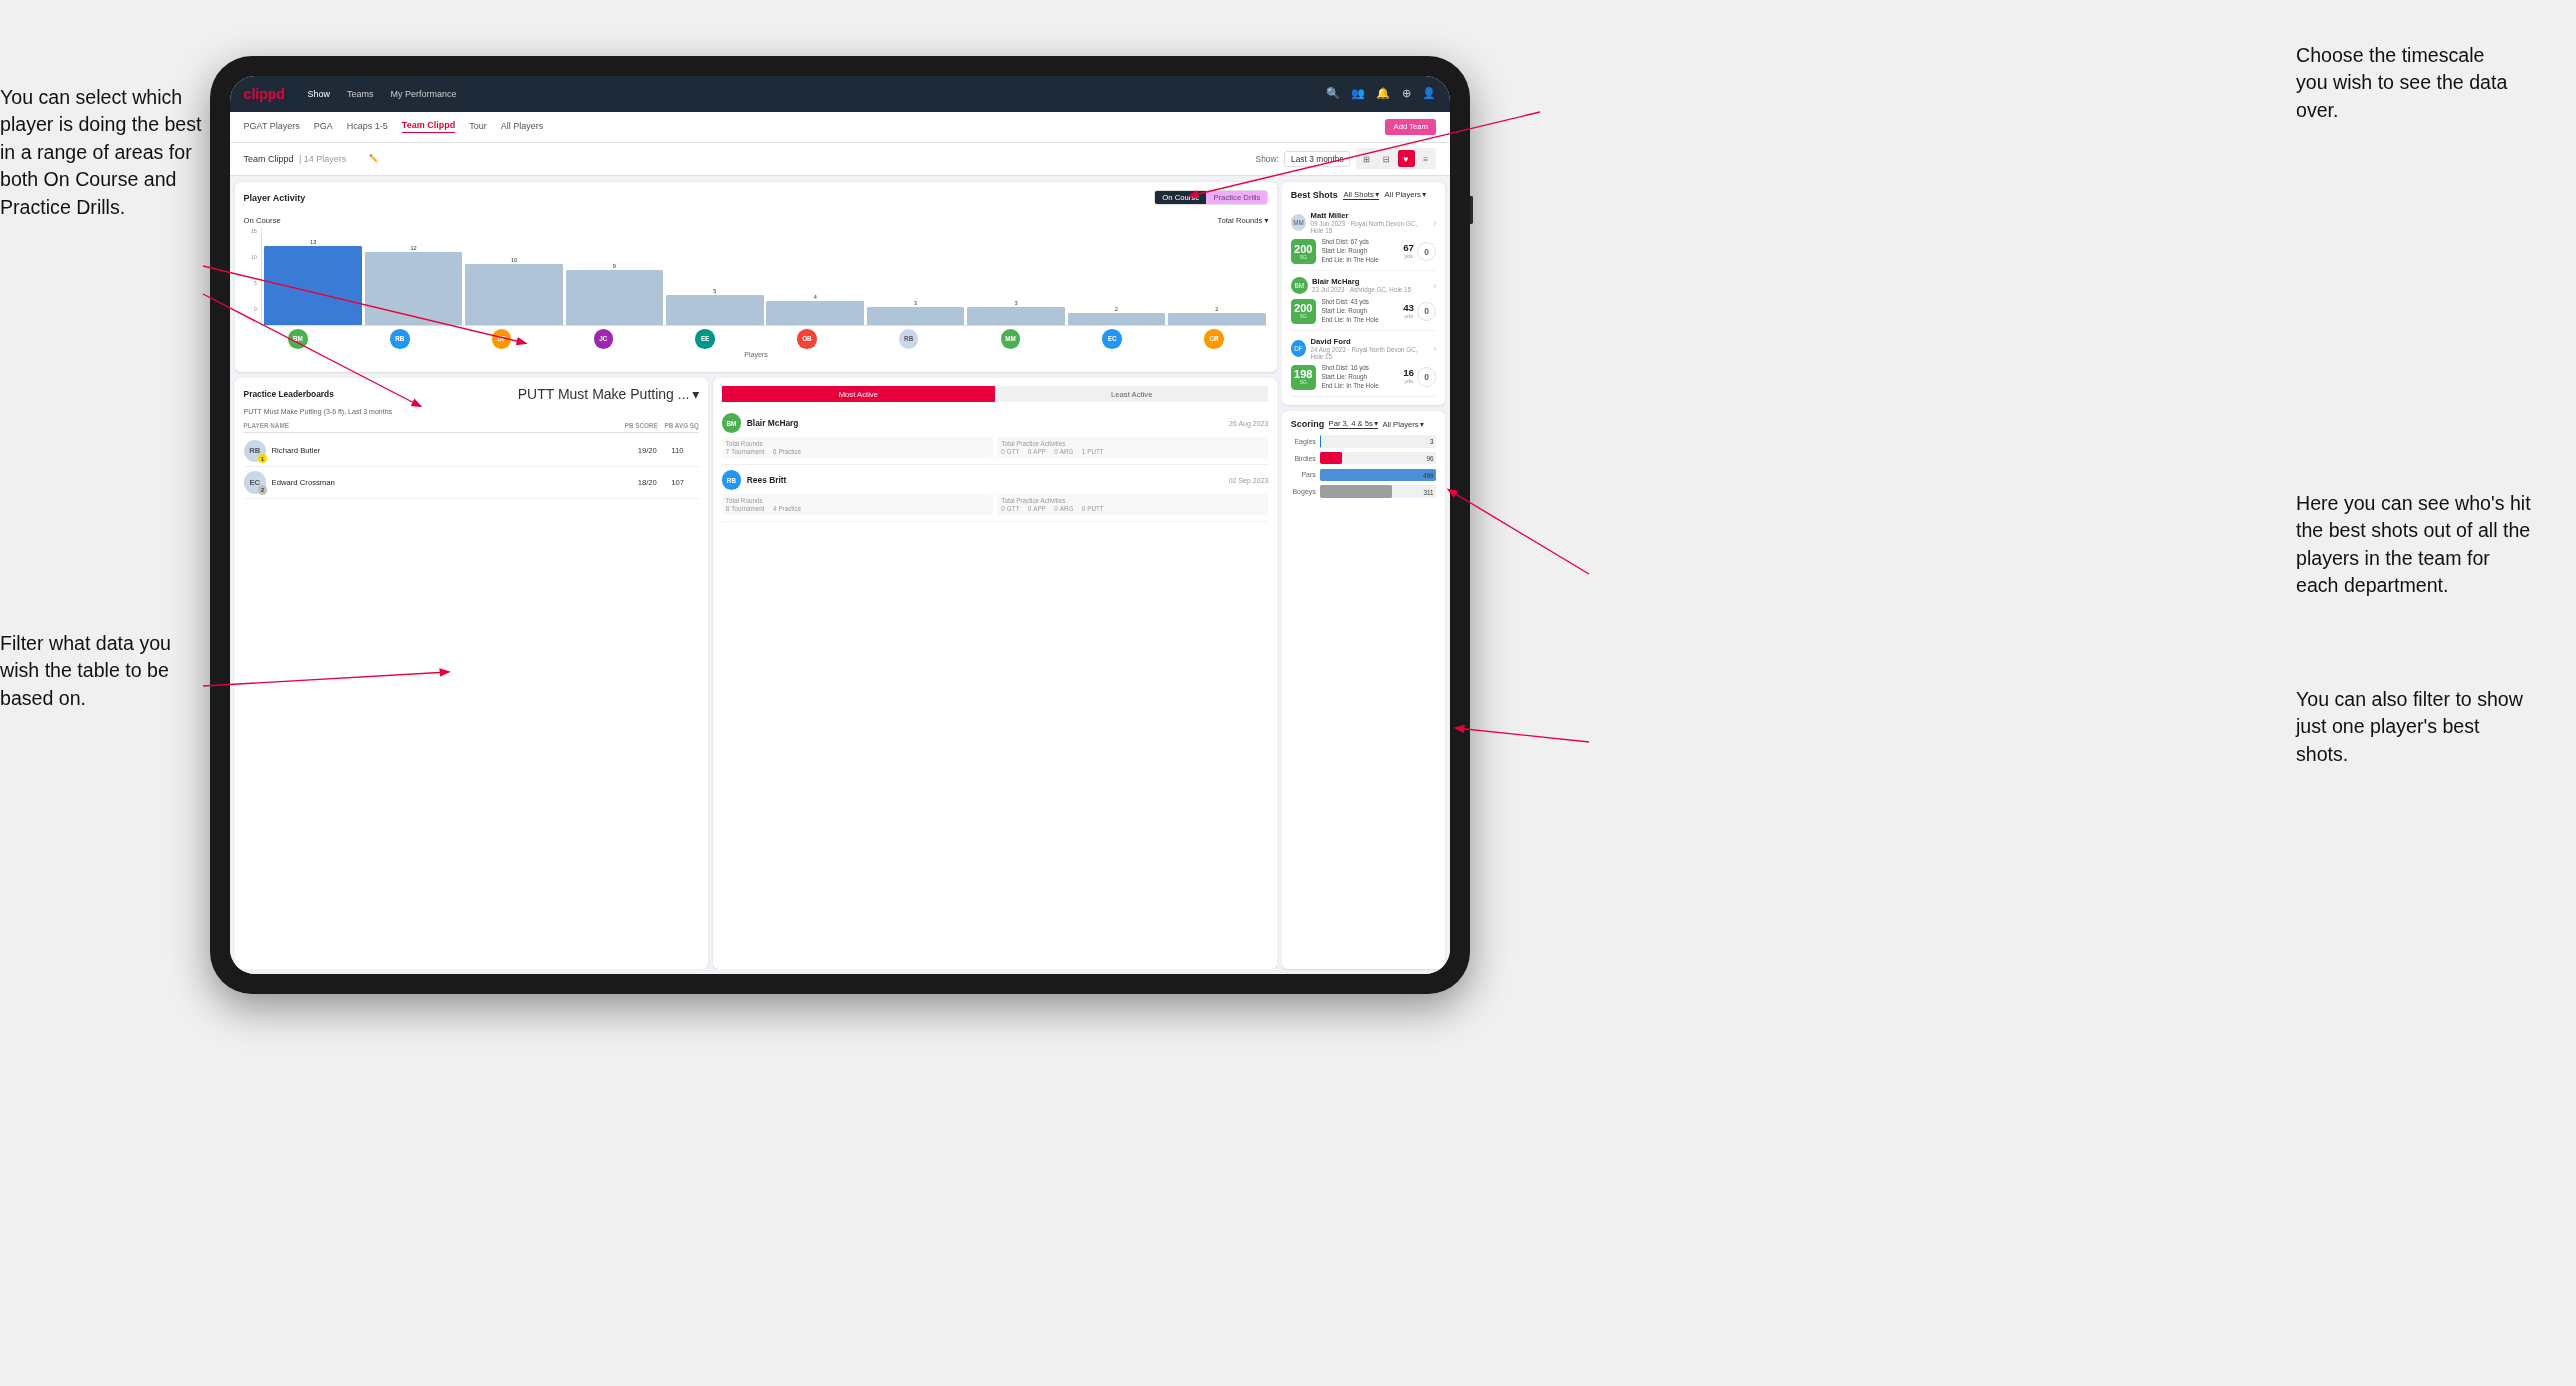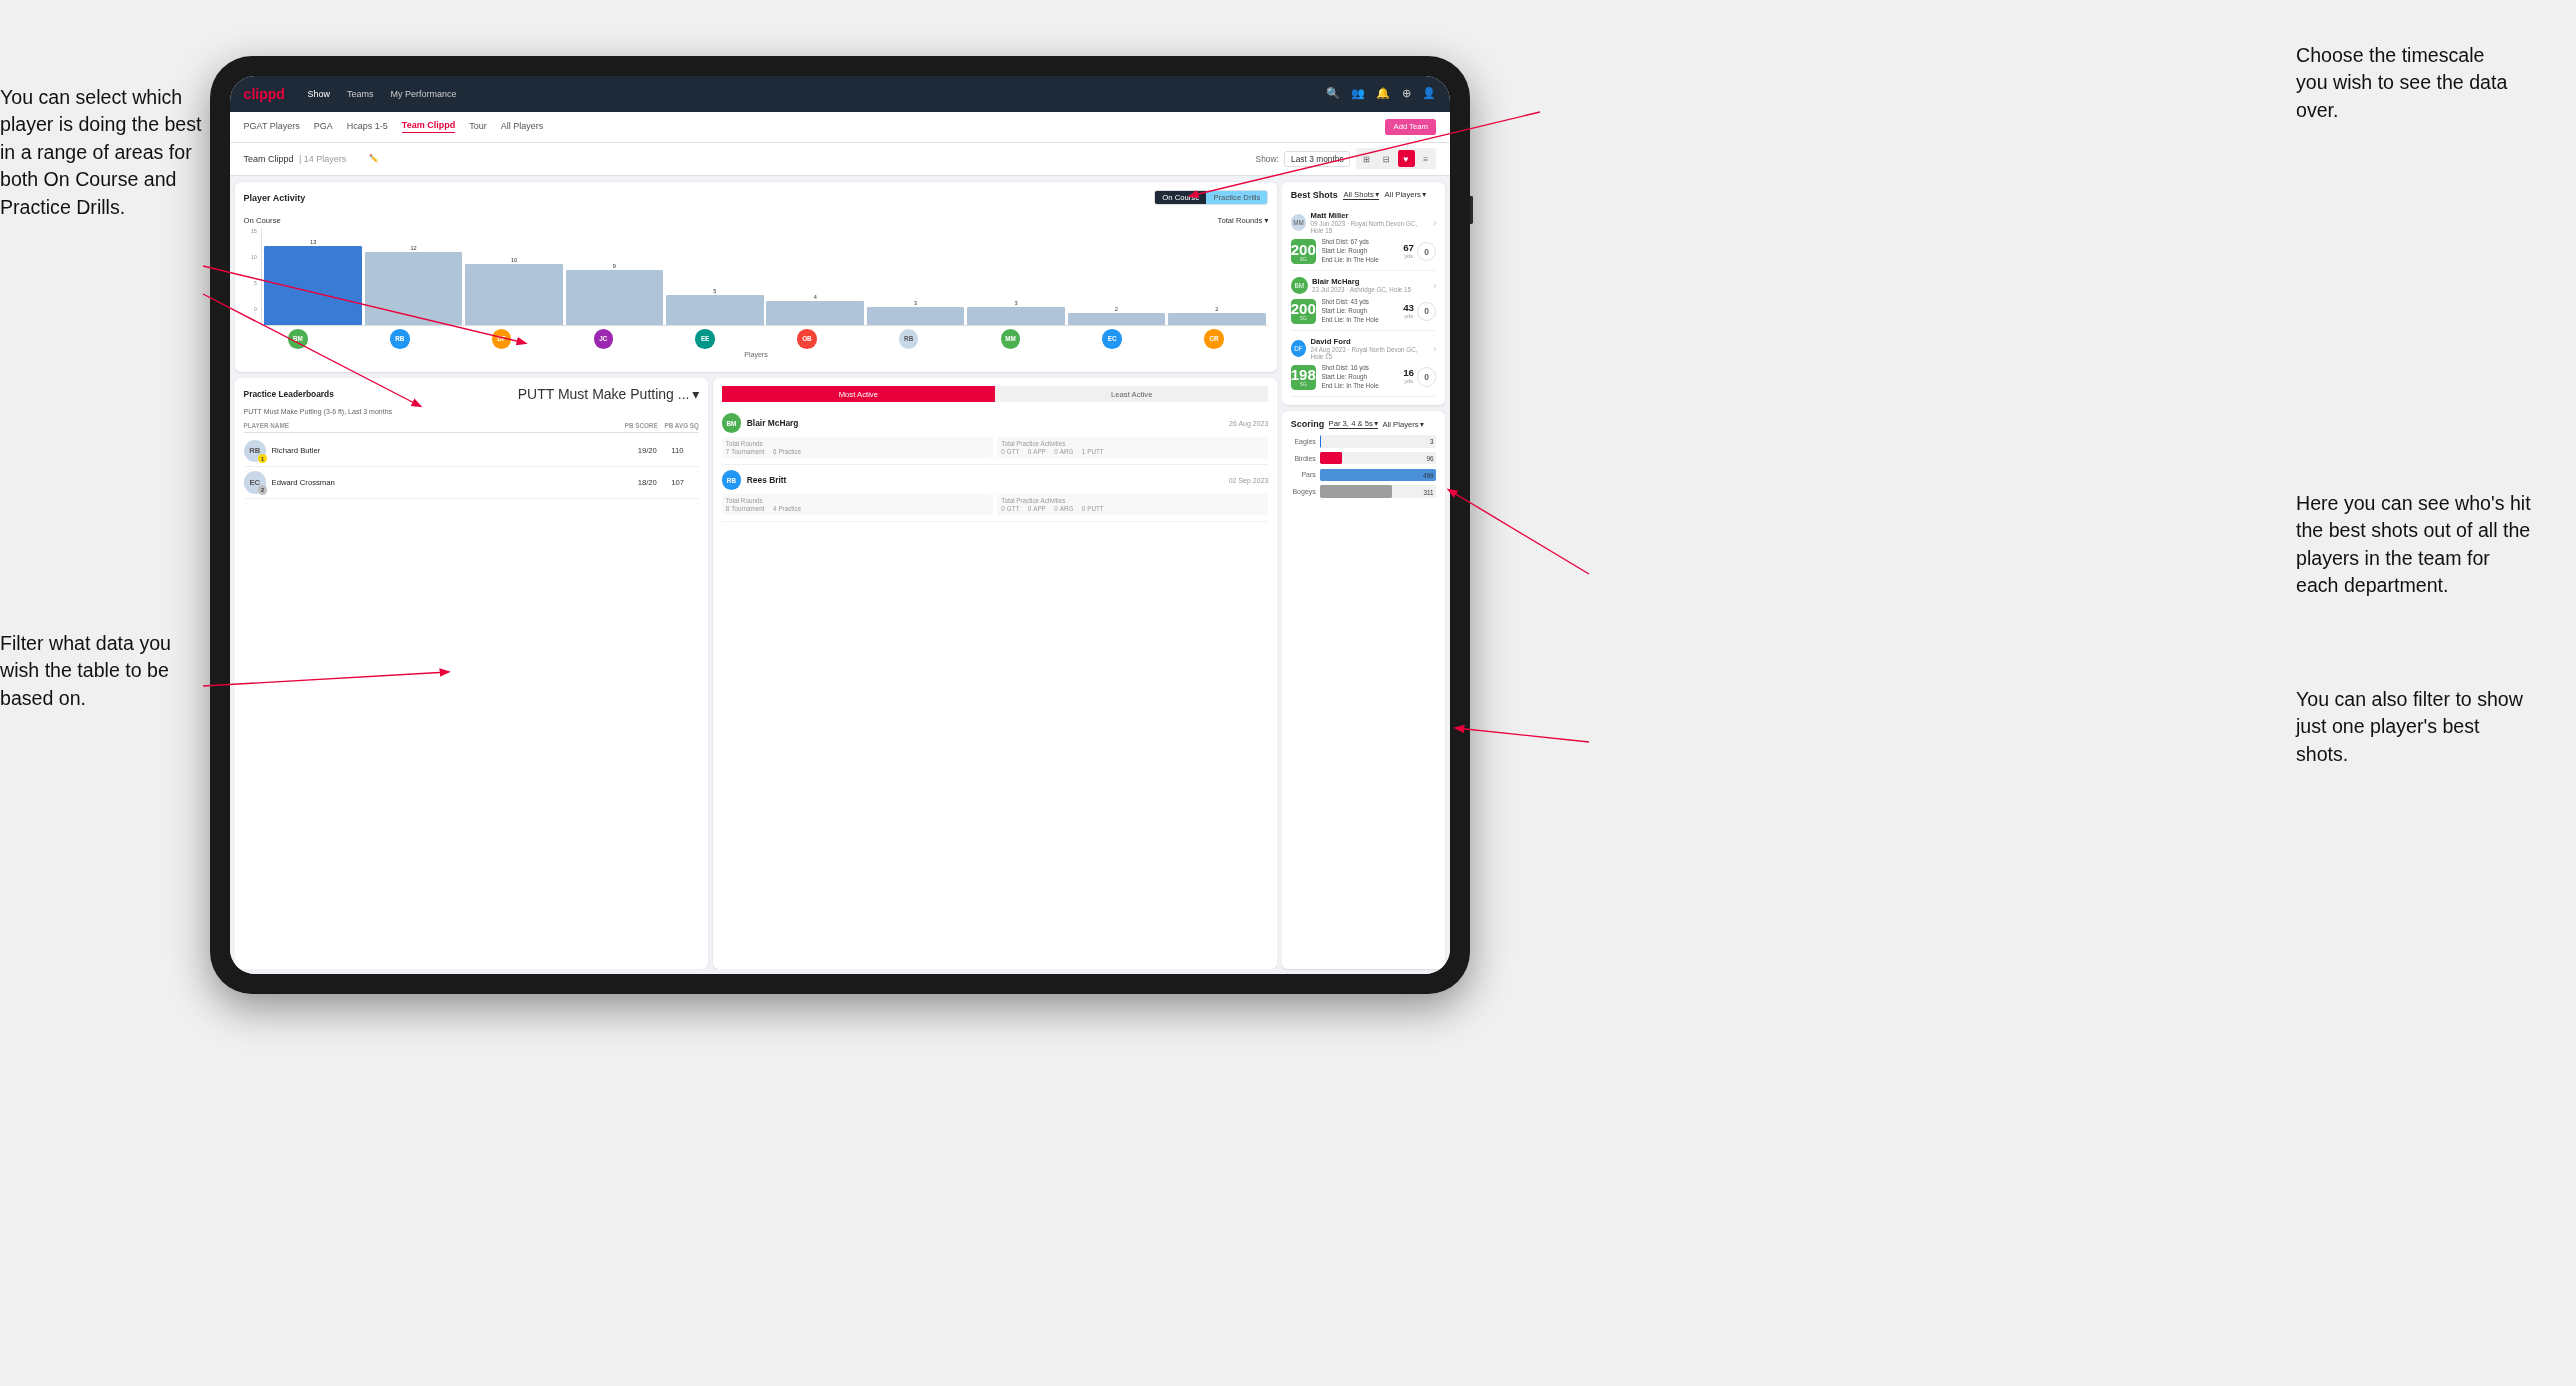--- a/index.html
+++ b/index.html
@@ -208,21 +208,21 @@
     .toggle-group {
       display: flex;
       border: 0.7px solid #ddd;
       border-radius: 2.8px;
       overflow: hidden;
     }
     .toggle-btn {
       padding: 2.1px 7px;
       font-size: 7.7px;
       cursor: pointer;
-      background: #7dd3fc;
+      background: #f0abfc;
       color: #555;
       border: none;
     }
     .toggle-btn.active {
       background: #1e2a38;
       color: #fff;
     }
 
     .chart-area {
       position: relative;
@@ -538,21 +538,21 @@
       height: 25px;
       border-radius: 4.2px;
       background: #4caf50;
       display: flex;
       flex-direction: column;
       align-items: center;
       justify-content: center;
       flex-shrink: 0;
     }
     .shot-badge-num {
-      font-size: 15px;
+      font-size: 11px;
       font-weight: 700;
       color: #fff;
       line-height: 1;
     }
     .shot-badge-label {
       font-size: 4.9px;
       color: rgba(255,255,255,0.8);
     }
     .shot-info {
       flex: 1;

